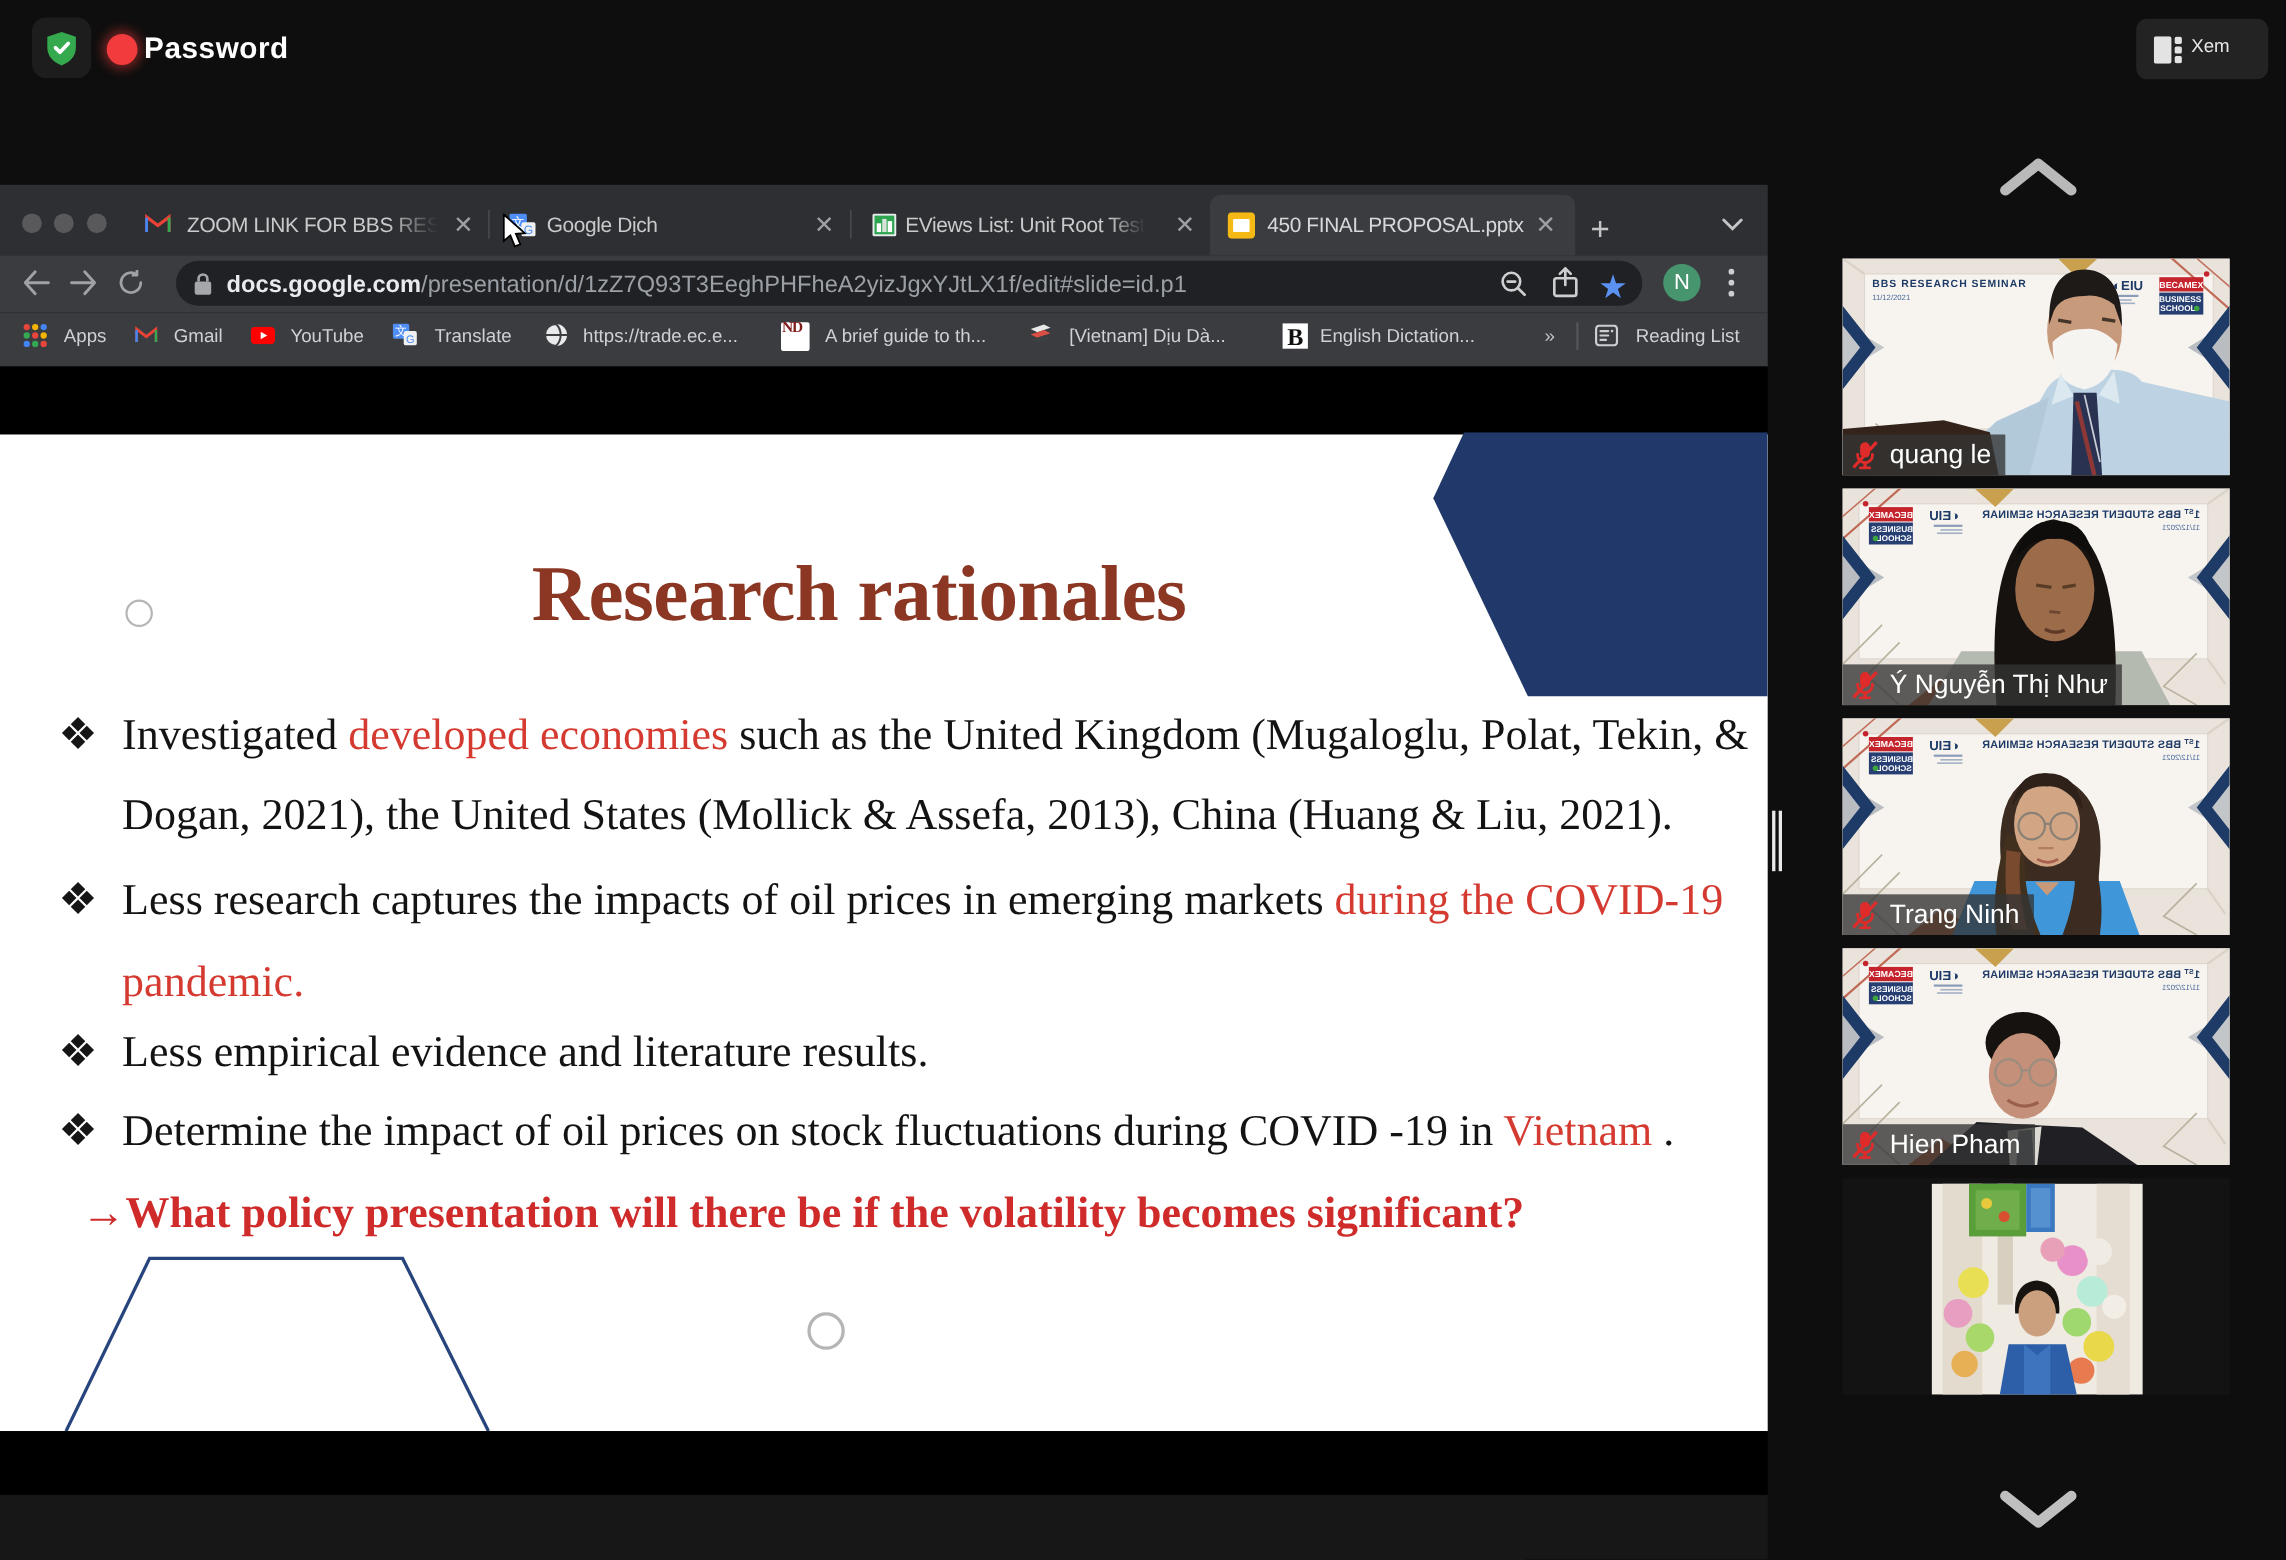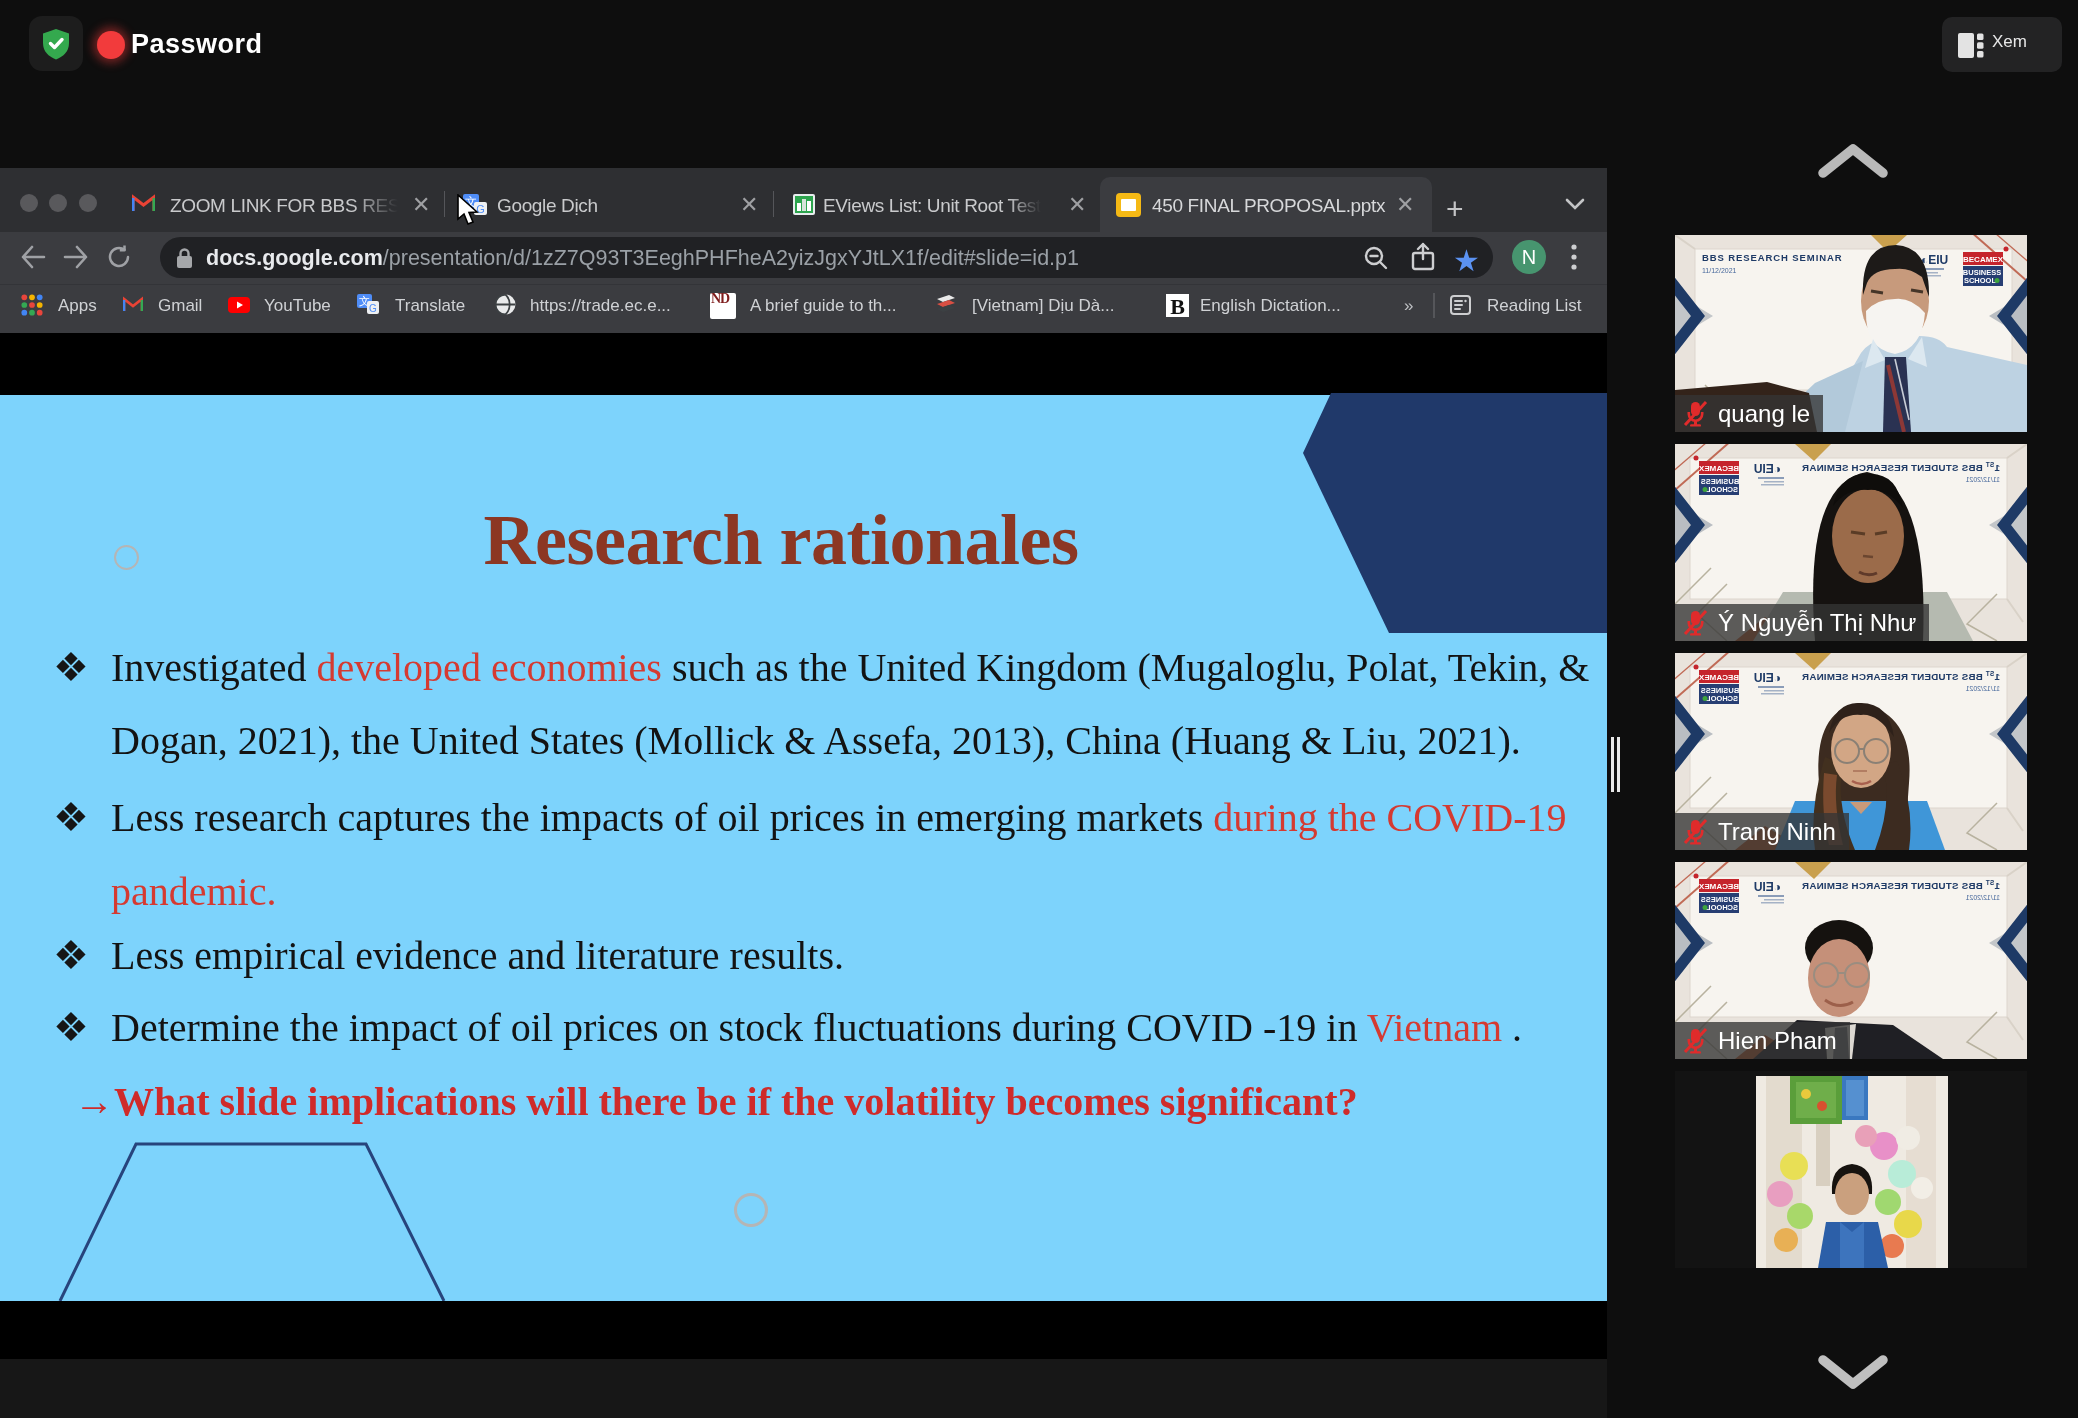--- a/index.html
+++ b/index.html
@@ -24,21 +24,21 @@
   .tabtext{color:#c9cacc;font-size:19px;top:195px;white-space:nowrap;letter-spacing:-0.35px;}
   .tabx{color:#9fa0a3;font-size:22px;top:192px;}
   .tabsep{width:1px;height:26px;background:#55565a;top:191px;}
   #activetab{left:1100px;top:177px;width:332px;height:55px;background:#3b3c40;border-radius:10px 10px 0 0;}
   .pill{left:160px;top:237px;width:1333px;height:41px;background:#202124;border-radius:21px;}
   .urltext{top:246px;font-size:21.5px;white-space:nowrap;}
   .bktext{color:#cfd1d4;font-size:17px;top:296px;white-space:nowrap;}
 
   
   #blacktop{left:0;top:333px;width:1607px;height:62px;background:#000;}
-  #slide{left:0;top:395px;width:1607px;height:906px;background:#7dd3fc;}
+  #slide{left:0;top:395px;width:1607px;height:906px;background:#ffffff;}
   #blackbot{left:0;top:1301px;width:1607px;height:58px;background:#000;}
   #graybot{left:0;top:1359px;width:1607px;height:59px;background:#171717;}
   #title{left:0;top:104px;width:1562px;text-align:center;color:#8c3723;font-size:72px;letter-spacing:-0.5px;font-weight:700;
          font-family:"Liberation Serif",serif;}
   .sline{position:absolute;font-family:"Liberation Serif",serif;font-size:40px;color:#131313;
          white-space:nowrap;line-height:1;}
   .red{color:#d53a31;}
   .bu{color:#161616;}
   .circ{border:2px solid #b5b5b5;border-radius:50%;}
 
@@ -277,21 +277,21 @@
   <div class="sline bu" style="left:53px;top:648px;">❖</div>
   <div class="sline" id="L1" style="left:111px;top:648px;">Investigated <span class="red">developed economies</span> such as the United Kingdom (Mugaloglu, Polat, Tekin, &amp;</div>
   <div class="sline" id="L2" style="left:111px;top:721px;">Dogan, 2021), the United States (Mollick &amp; Assefa, 2013), China (Huang &amp; Liu, 2021).</div>
   <div class="sline bu" style="left:53px;top:798px;">❖</div>
   <div class="sline" id="L3" style="left:111px;top:798px;">Less research captures the impacts of oil prices in emerging markets <span class="red">during the COVID-19</span></div>
   <div class="sline red" id="L4" style="left:111px;top:872px;">pandemic.</div>
   <div class="sline bu" style="left:53px;top:936px;">❖</div>
   <div class="sline" id="L5" style="left:111px;top:936px;">Less empirical evidence and literature results.</div>
   <div class="sline bu" style="left:53px;top:1008px;">❖</div>
   <div class="sline" id="L6" style="left:111px;top:1008px;">Determine the impact of oil prices on stock fluctuations during COVID -19 in <span class="red">Vietnam</span> .</div>
-  <div class="sline" id="L7" style="left:74px;top:1082px;color:#cf2b2a;font-weight:700;">→What slide implications will there be if the volatility becomes significant?</div>
+  <div class="sline" id="L7" style="left:74px;top:1082px;color:#cf2b2a;font-weight:700;">→What policy presentation will there be if the volatility becomes significant?</div>
 
   <div class="abs" style="left:1611px;top:737px;width:2.5px;height:55px;background:#e8e8e8;"></div>
   <div class="abs" style="left:1617px;top:737px;width:2.5px;height:55px;background:#e8e8e8;"></div>
 
   <div class="abs" style="left:1817px;top:142px;">
     <svg width="72" height="40" viewBox="0 0 72 40">
       <path d="M6 31 L36 7 L66 31" stroke="#b9b9b9" stroke-width="9.5" fill="none" stroke-linecap="round" stroke-linejoin="round"></path>
     </svg>
   </div>
   <div class="abs" style="left:1817px;top:1352px;">

